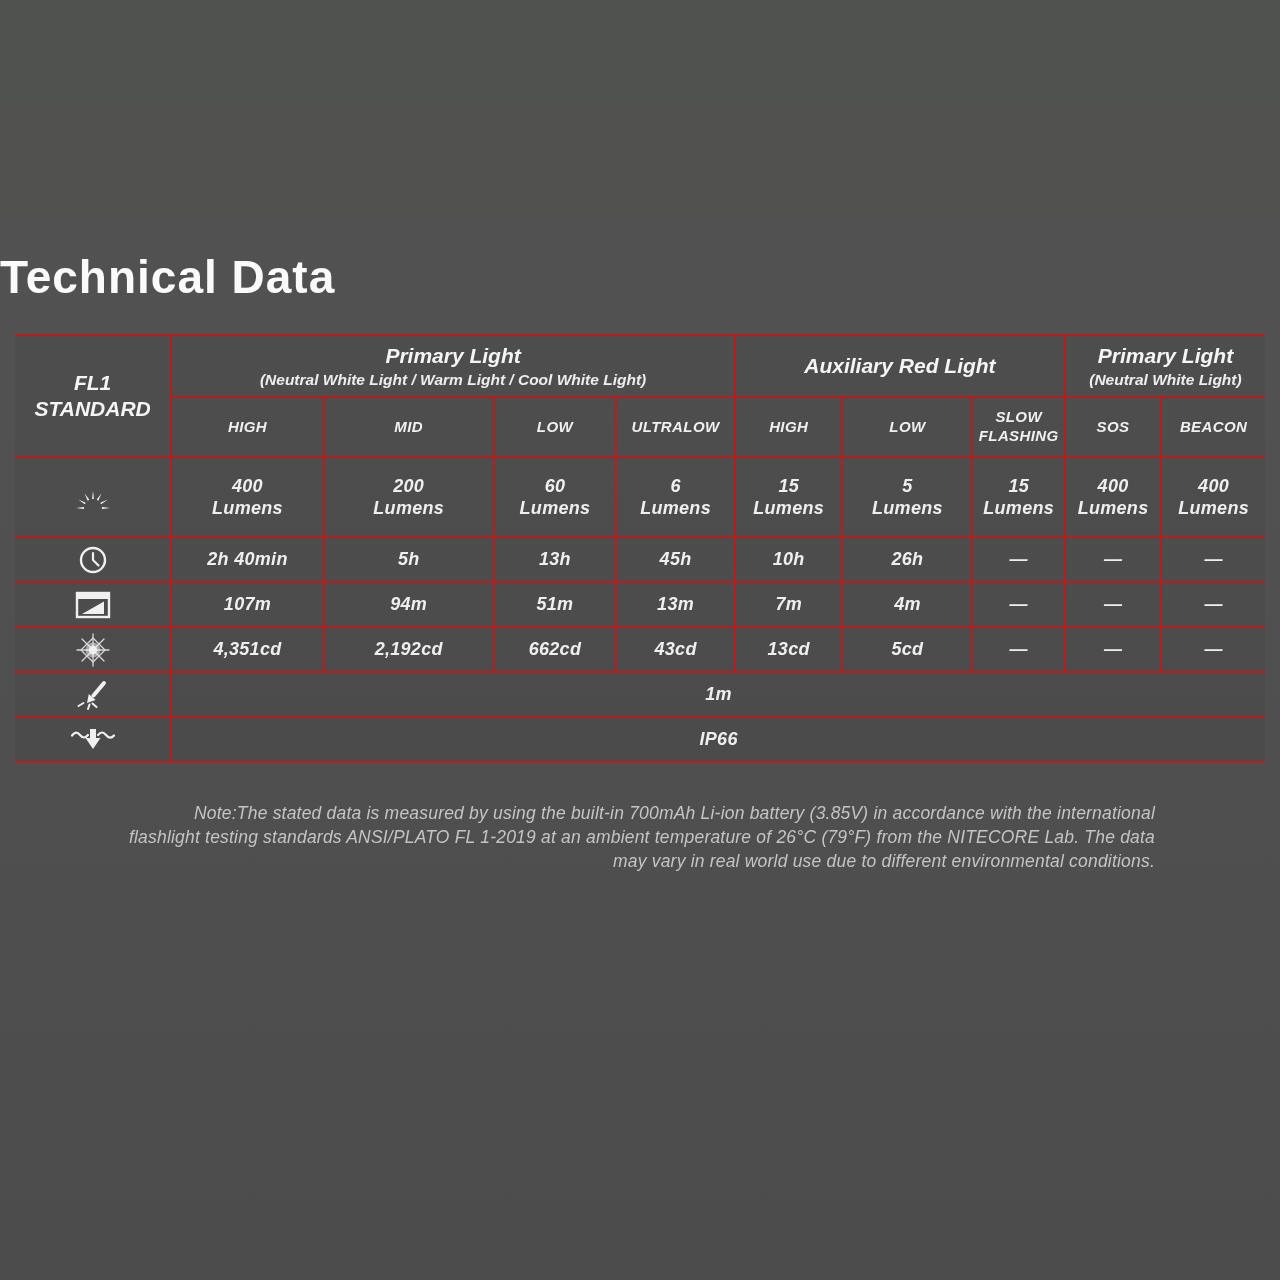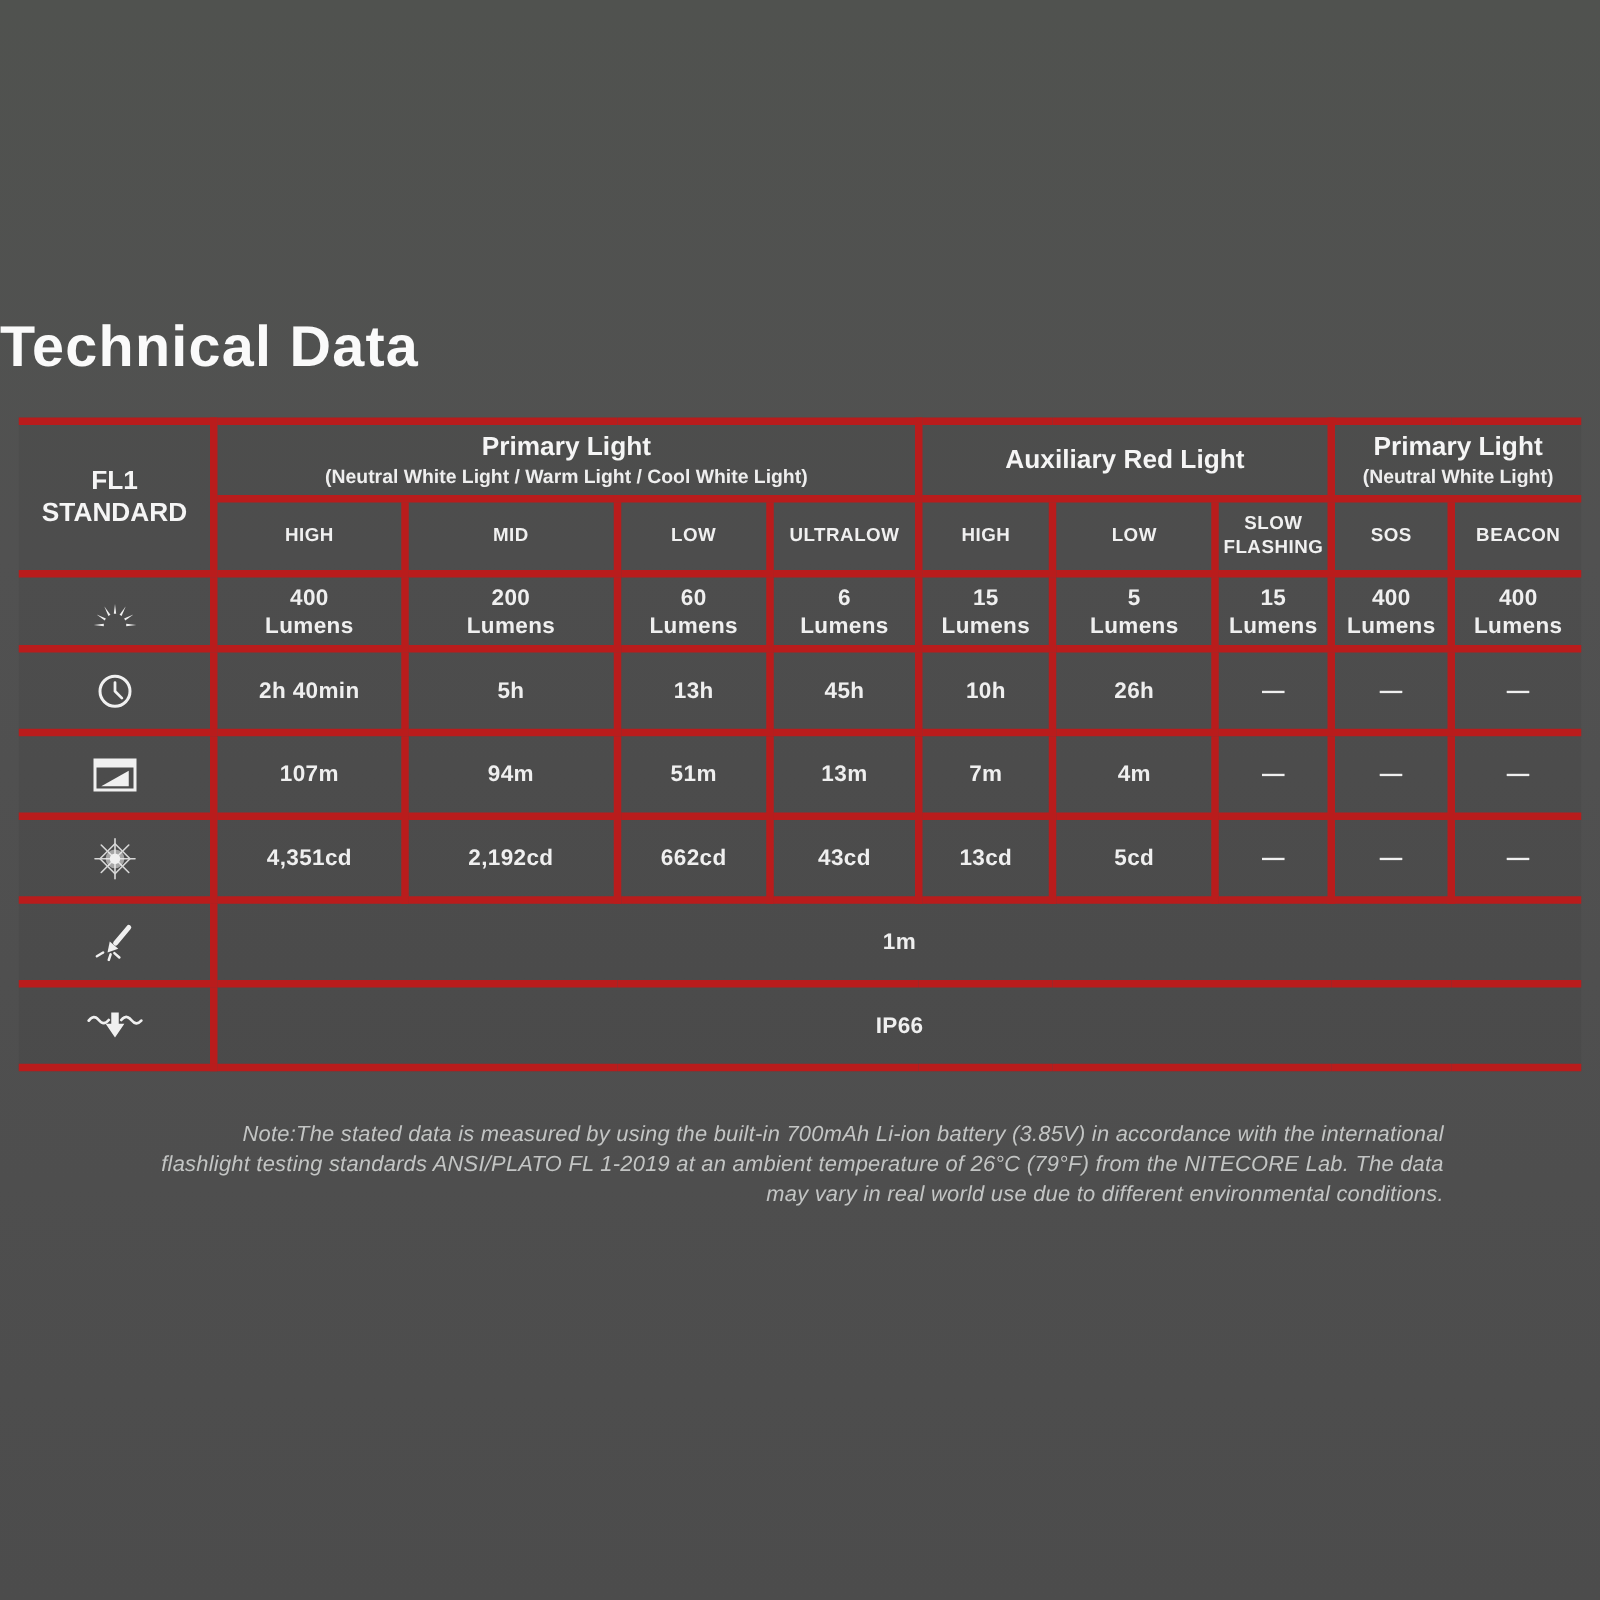--- a/index.html
+++ b/index.html
@@ -20,32 +20,33 @@
     color:#fafafa;
   }
   table{
     width:1250px;
     margin:0 auto;
     border-collapse:collapse;
     table-layout:fixed;
     background:rgba(0,0,0,0.045);
   }
   th,td{
-    border:6px solid #b91c1c;
+    border:2px solid #b91c1c;
     padding:2px 0;
     text-align:center;
     vertical-align:middle;
     overflow:hidden;
+    font-style:italic;
   }
   tr > *:first-child{border-left:none;}
   tr > *:last-child{border-right:none;}
   .r-group{height:62px;}
   .r-sub{height:60px;}
-  .r-lumens{height:60px;}
-  .r-std{height:67px;}
+  .r-lumens{height:80px;}
+  .r-std{height:45px;}
   .fl1-line1,.fl1-line2{font-size:21px;font-weight:700;line-height:1.25;color:#f5f5f5;}
   .g-title{font-size:21px;font-weight:700;line-height:1.2;color:#f5f5f5;}
   .g-sub{font-size:15.5px;font-weight:600;line-height:1.25;margin-top:2px;color:#eeeeee;}
   .g-sub:empty{display:none;}
   .col-h{font-size:15px;font-weight:700;letter-spacing:0.4px;color:#f0f0f0;line-height:1.25;}
   .val{
     font-size:18px;font-weight:700;color:#efefef;
     white-space:pre-line;line-height:1.25;letter-spacing:0.3px;
   }
   .icon-cell svg{display:block;margin:0 auto;}

